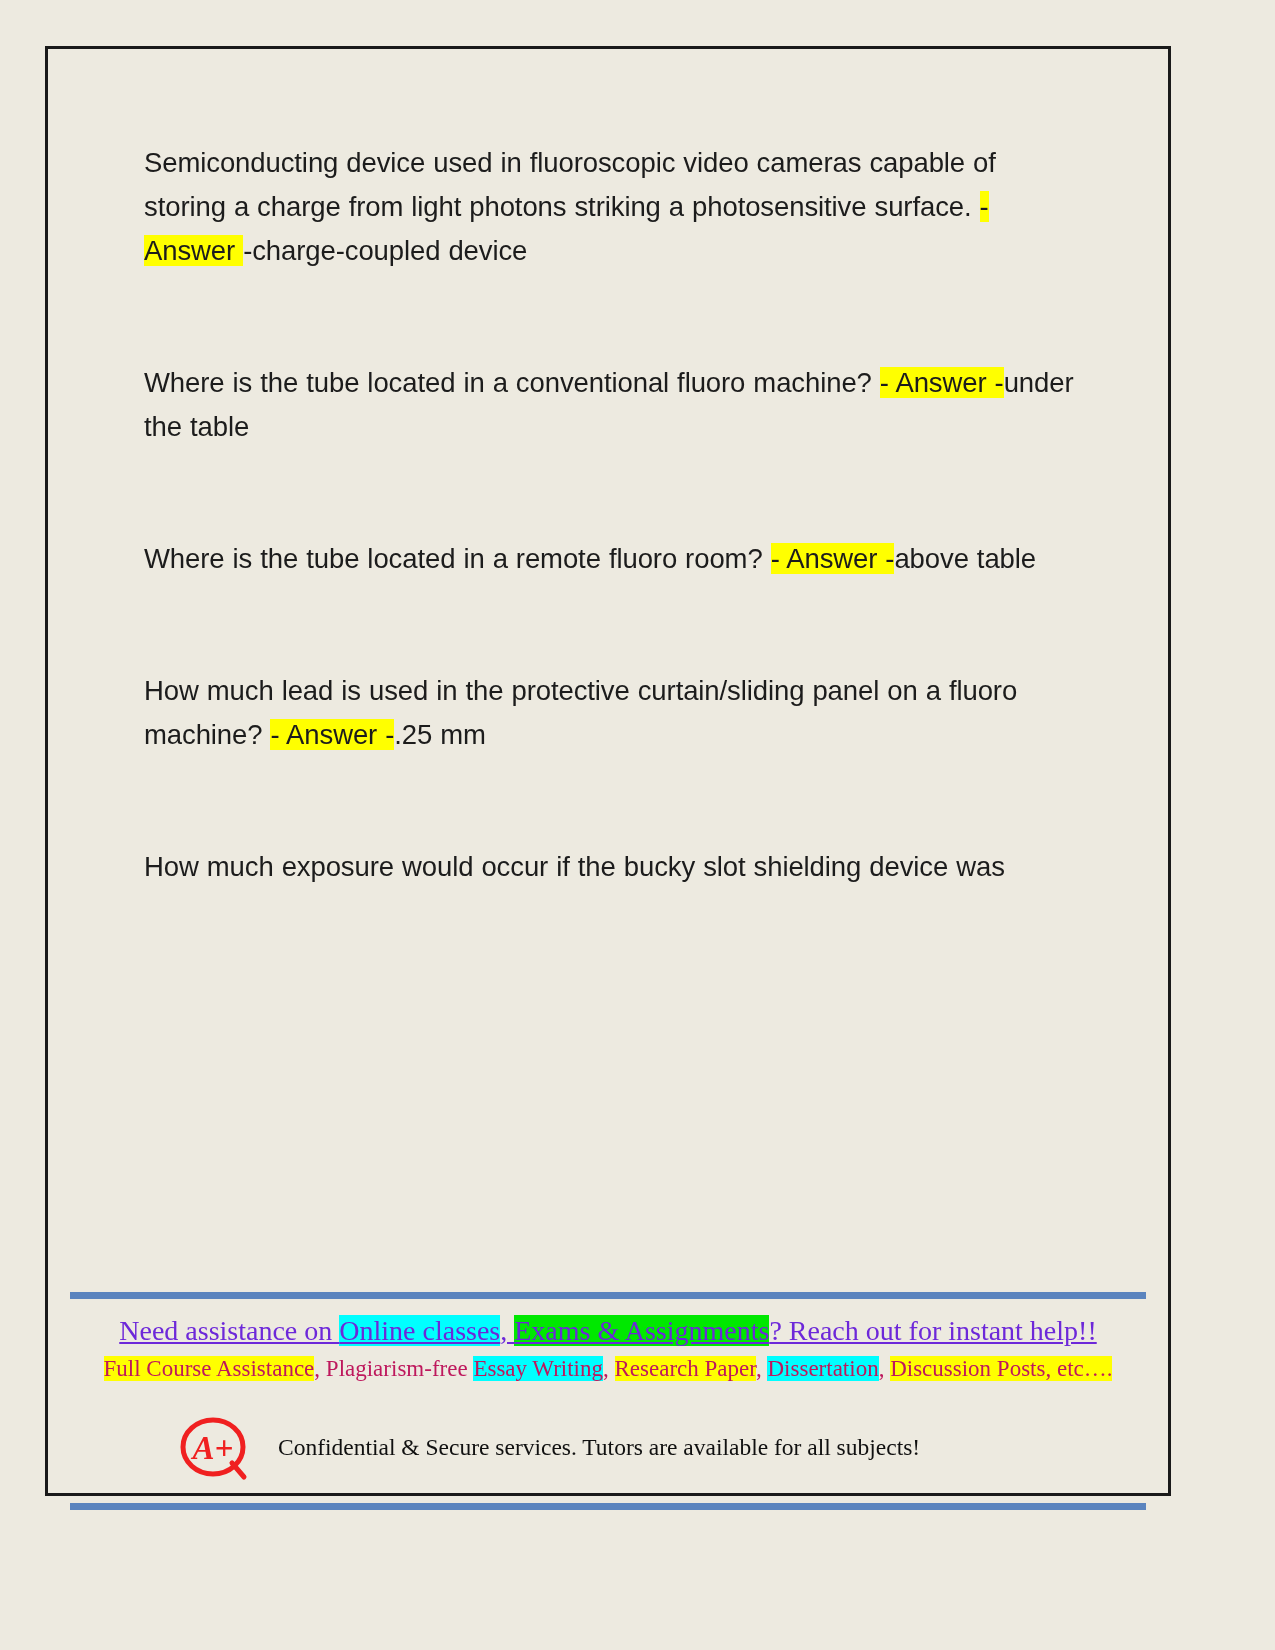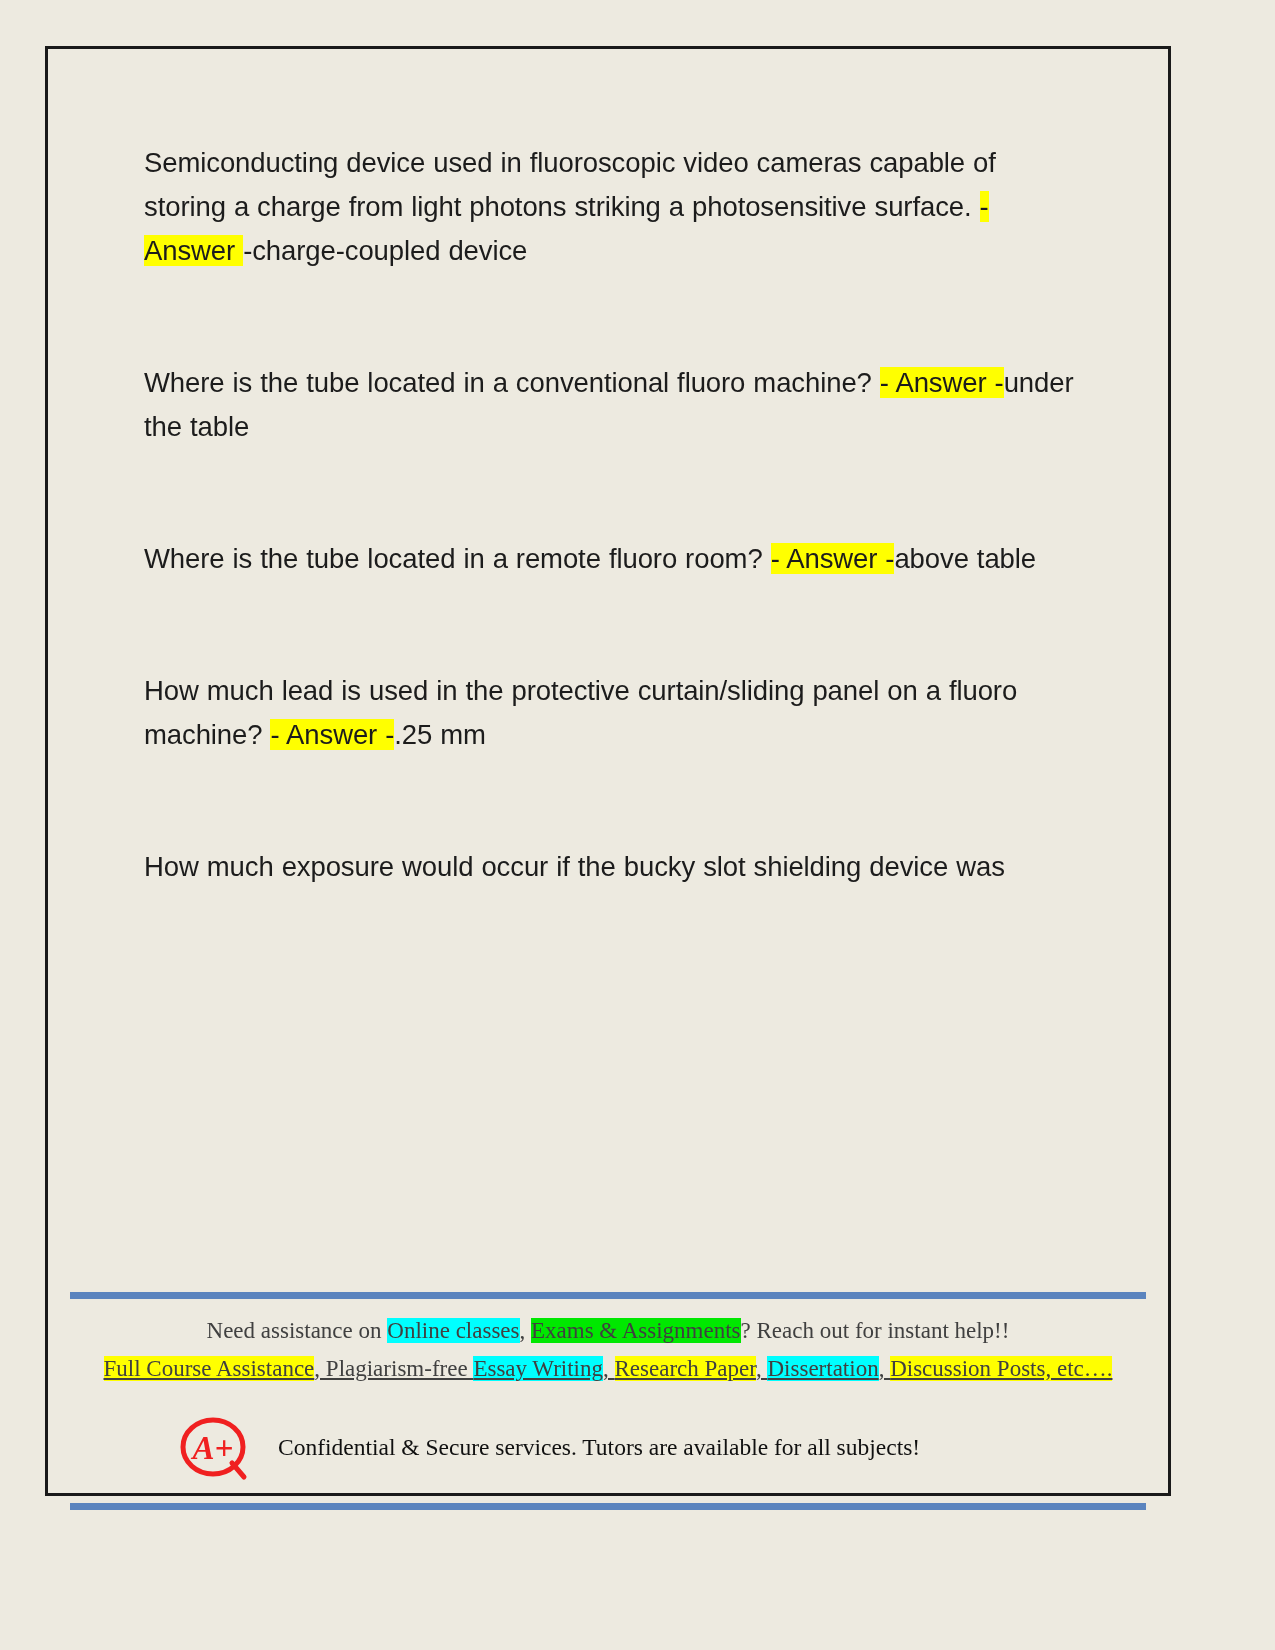--- a/index.html
+++ b/index.html
@@ -68,33 +68,33 @@
     margin-top: 0;
   }
 
   .footer-inner {
     padding: 14px 0 0 0;
     text-align: center;
     font-family: "Liberation Serif", serif;
   }
 
   .ad-line {
-    font-size: 23px;
+    font-size: 28px;
     line-height: 36px;
-    color: #404040;
+    color: #6d28d9;
     white-space: nowrap;
+    text-decoration: underline;
   }
 
   .ad-line-2 {
     font-size: 23px;
     line-height: 36px;
-    color: #404040;
+    color: #be185d;
     white-space: nowrap;
     margin-top: 2px;
-    text-decoration: underline;
   }
 
   .hl-cyan { background: #00ffff; }
   .hl-green { background: #00e800; }
   .hl-yel { background: #ffff00; }
 
   .contact-row {
     margin-top: 22px;
     display: flex;
     align-items: center;

